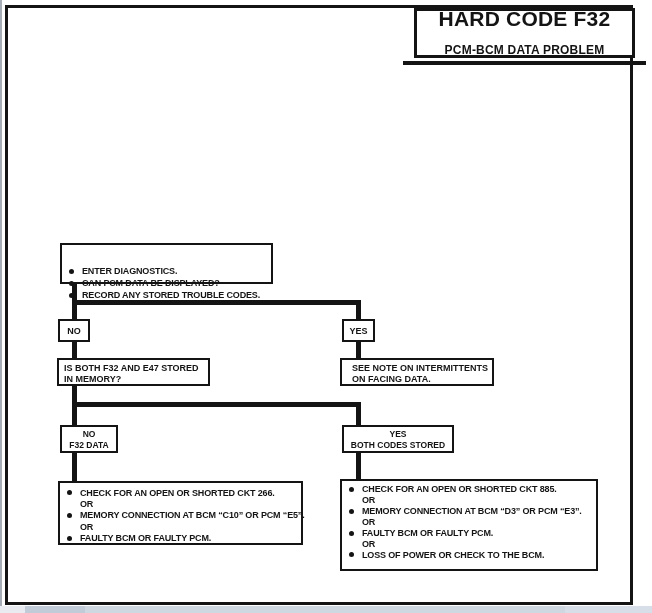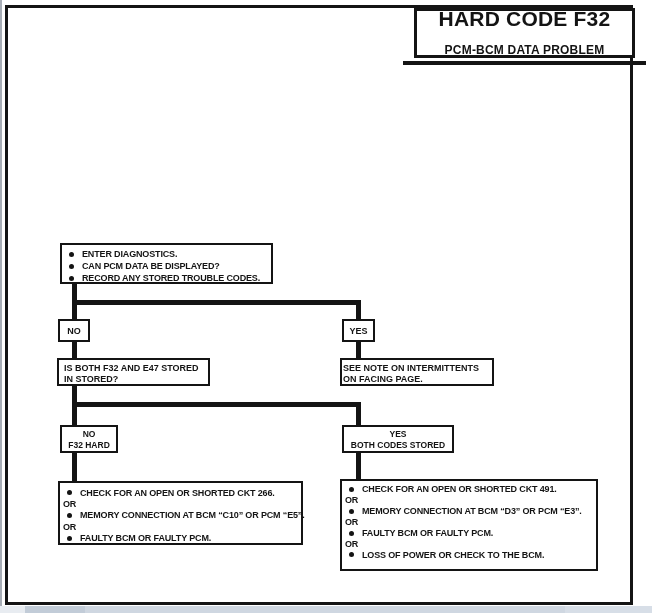--- a/index.html
+++ b/index.html
@@ -19,28 +19,28 @@
   #page-border{left:5px;top:5px;width:628px;height:600px;border:3px solid #141414;background:transparent;}
   
   #title-box{left:414px;top:8px;width:221px;height:50px;border-width:3px;text-align:center;
     display:flex;flex-direction:column;justify-content:center;gap:12px;}
   #title-box .t1{font-size:21px;line-height:22px;letter-spacing:.2px;}
   #title-box .t2{font-size:12px;line-height:16px;letter-spacing:.2px;}
   #title-shadow{left:403px;top:61px;width:243px;height:4px;}
   
   .row{display:flex;align-items:center;height:11.6px;font-size:9px;letter-spacing:-0.15px;white-space:nowrap;}
   .bullet{width:5px;height:5px;border-radius:50%;background:#141414;margin:0 8px 0 7px;flex:0 0 auto;}
-  .row.or{padding-left:3px;}
+  .row.or{padding-left:20px;}
   
-  #start-box{left:60px;top:243px;width:213px;height:41px;padding-top:3px;}
+  #start-box{left:60px;top:243px;width:213px;height:41px;padding-top:20px;}
   #start-box .row{height:12px;}
   #no1-box{left:58px;top:319px;width:32px;height:23px;display:flex;align-items:center;justify-content:center;font-size:9px;}
   #yes1-box{left:342px;top:319px;width:33px;height:23px;display:flex;align-items:center;justify-content:center;font-size:9px;}
   #q-box{left:57px;top:358px;width:153px;height:28px;padding:3px 0 15px 5px;font-size:9px;line-height:11px;white-space:nowrap;}
-  #note-box{left:340px;top:358px;width:154px;height:28px;padding:3px 0 0 1px;font-size:9px;line-height:11px;white-space:nowrap;}
+  #note-box{left:340px;top:358px;width:154px;height:28px;padding:3px 0 0 10px;font-size:9px;line-height:11px;white-space:nowrap;}
   #no2-box{left:60px;top:425px;width:58px;height:28px;text-align:center;font-size:8.5px;line-height:11px;padding-top:2px;}
   #yes2-box{left:342px;top:425px;width:112px;height:28px;text-align:center;font-size:8.5px;line-height:11px;padding-top:2px;}
   #result-left-box{left:58px;top:481px;width:245px;height:64px;padding-top:4px;}
   #result-left-box .row{height:11.4px;}
   #result-right-box{left:340px;top:479px;width:258px;height:92px;padding-top:3px;}
   #result-right-box .row{height:10.9px;}
   
   #v-start{left:72px;top:283px;width:5px;height:40px;}
   #h-branch1{left:72px;top:300px;width:289px;height:5px;}
   #v-yes1-drop{left:356px;top:300px;width:5px;height:22px;}
@@ -97,30 +97,30 @@
 
 <div id="no1-box" class="box">
   <span>NO</span>
 </div>
 <div id="yes1-box" class="box">
   <span>YES</span>
 </div>
 
 <div id="q-box" class="box">
   <div>IS BOTH F32 AND E47 STORED</div>
-  <div>IN STORED?</div>
+  <div>IN MEMORY?</div>
 </div>
 <div id="note-box" class="box">
   <div>SEE NOTE ON INTERMITTENTS</div>
-  <div>ON FACING PAGE.</div>
+  <div>ON FACING DATA.</div>
 </div>
 
 <div id="no2-box" class="box">
   <div>NO</div>
-  <div>F32 HARD</div>
+  <div>F32 DATA</div>
 </div>
 <div id="yes2-box" class="box">
   <div>YES</div>
   <div>BOTH CODES STORED</div>
 </div>
 
 <div id="result-left-box" class="box">
   <div class="row">
     <span class="bullet"></span>
     <span>CHECK FOR AN OPEN OR SHORTED CKT 266.</span>
@@ -137,21 +137,21 @@
   </div>
   <div class="row">
     <span class="bullet"></span>
     <span>FAULTY BCM OR FAULTY PCM.</span>
   </div>
 </div>
 
 <div id="result-right-box" class="box">
   <div class="row">
     <span class="bullet"></span>
-    <span>CHECK FOR AN OPEN OR SHORTED CKT 491.</span>
+    <span>CHECK FOR AN OPEN OR SHORTED CKT 885.</span>
   </div>
   <div class="row or">
     <span>OR</span>
   </div>
   <div class="row">
     <span class="bullet"></span>
     <span>MEMORY CONNECTION AT BCM “D3” OR PCM “E3”.</span>
   </div>
   <div class="row or">
     <span>OR</span>

